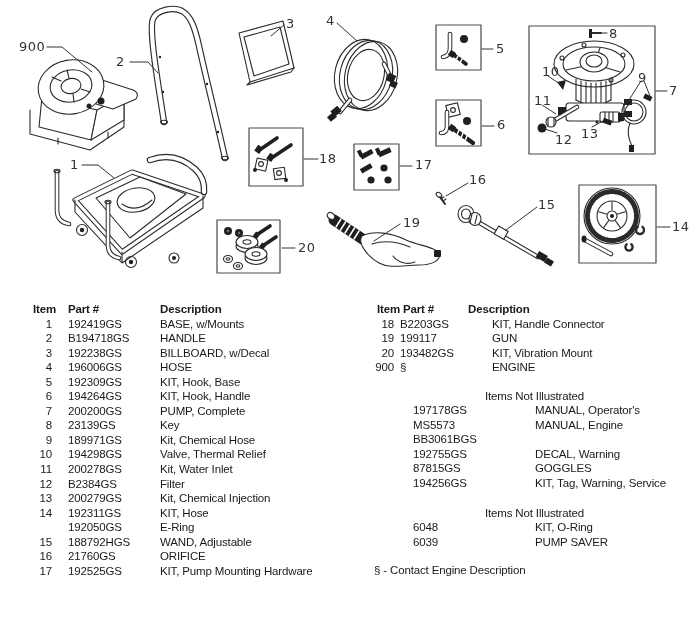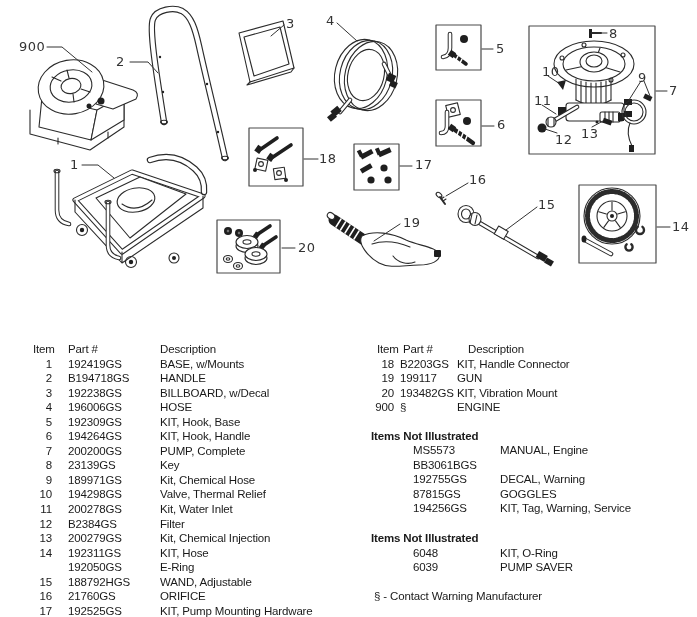--- a/index.html
+++ b/index.html
@@ -33,24 +33,24 @@
             color:#1a1a1a; letter-spacing:-0.15px; white-space:nowrap; }
   .trow { display:grid; height:14.55px; }
   .left .trow  { grid-template-columns:20px 96px 230px; }
   .right .trow { grid-template-columns:24px 63px 230px; }
   .right .ni   { grid-template-columns:43px 87px 190px; }
   .ci { text-align:right; }
   .cp { padding-left:16px; }
   .right .trow .cp { padding-left:6px; }
   .right .ni .cp   { padding-left:0; }
   .cd { padding-left:12px; }
-  .right .trow .cd { padding-left:0; }
-  .th { position:relative; height:14.55px; font-weight:normal;margin-top:40px; }
+  .right .trow .cd { padding-left:0;margin-left:35px; }
+  .th { position:relative; height:14.55px; font-weight:bold; }
   .th span { position:absolute; top:0; }
-  .sect-title { font-weight:bold; margin-left:1px; }
+  .sect-title { font-weight:normal; margin-left:9px;text-align:center; }
   .gap14 { height:14px; } .gap15 { height:15px; }
   .footnote { margin-left:4px; margin-top:14px; }
 </style>
 </head>
 <body>
 
 <div class="stage">
 
   <svg class="art" width="697" height="300" viewBox="0 0 697 300">
 
@@ -443,20 +443,25 @@
     <div class="trow">
         <span class="ci">900</span>
         <span class="cp">§</span>
         <span class="cd">ENGINE</span>
       </div>
 
     <div class="gap14"></div>
     <div class="sect-title">Items Not Illustrated</div>
     <div class="trow ni">
         <span></span>
+        <span class="cp">197178GS</span>
+        <span class="cd">MANUAL, Operator's</span>
+      </div>
+    <div class="trow ni">
+        <span></span>
         <span class="cp">MS5573</span>
         <span class="cd">MANUAL, Engine</span>
       </div>
     <div class="trow ni">
         <span></span>
         <span class="cp">BB3061BGS</span>
       </div>
     <div class="trow ni">
         <span></span>
         <span class="cp">192755GS</span>
@@ -479,16 +484,16 @@
         <span></span>
         <span class="cp">6048</span>
         <span class="cd">KIT, O-Ring</span>
       </div>
     <div class="trow ni">
         <span></span>
         <span class="cp">6039</span>
         <span class="cd">PUMP SAVER</span>
       </div>
 
-    <div class="footnote">§ - Contact Warning Manufacturer</div>
+    <div class="footnote">§ - Contact Engine Description</div>
   </div>
 
 </div>
 
 </body></html>

